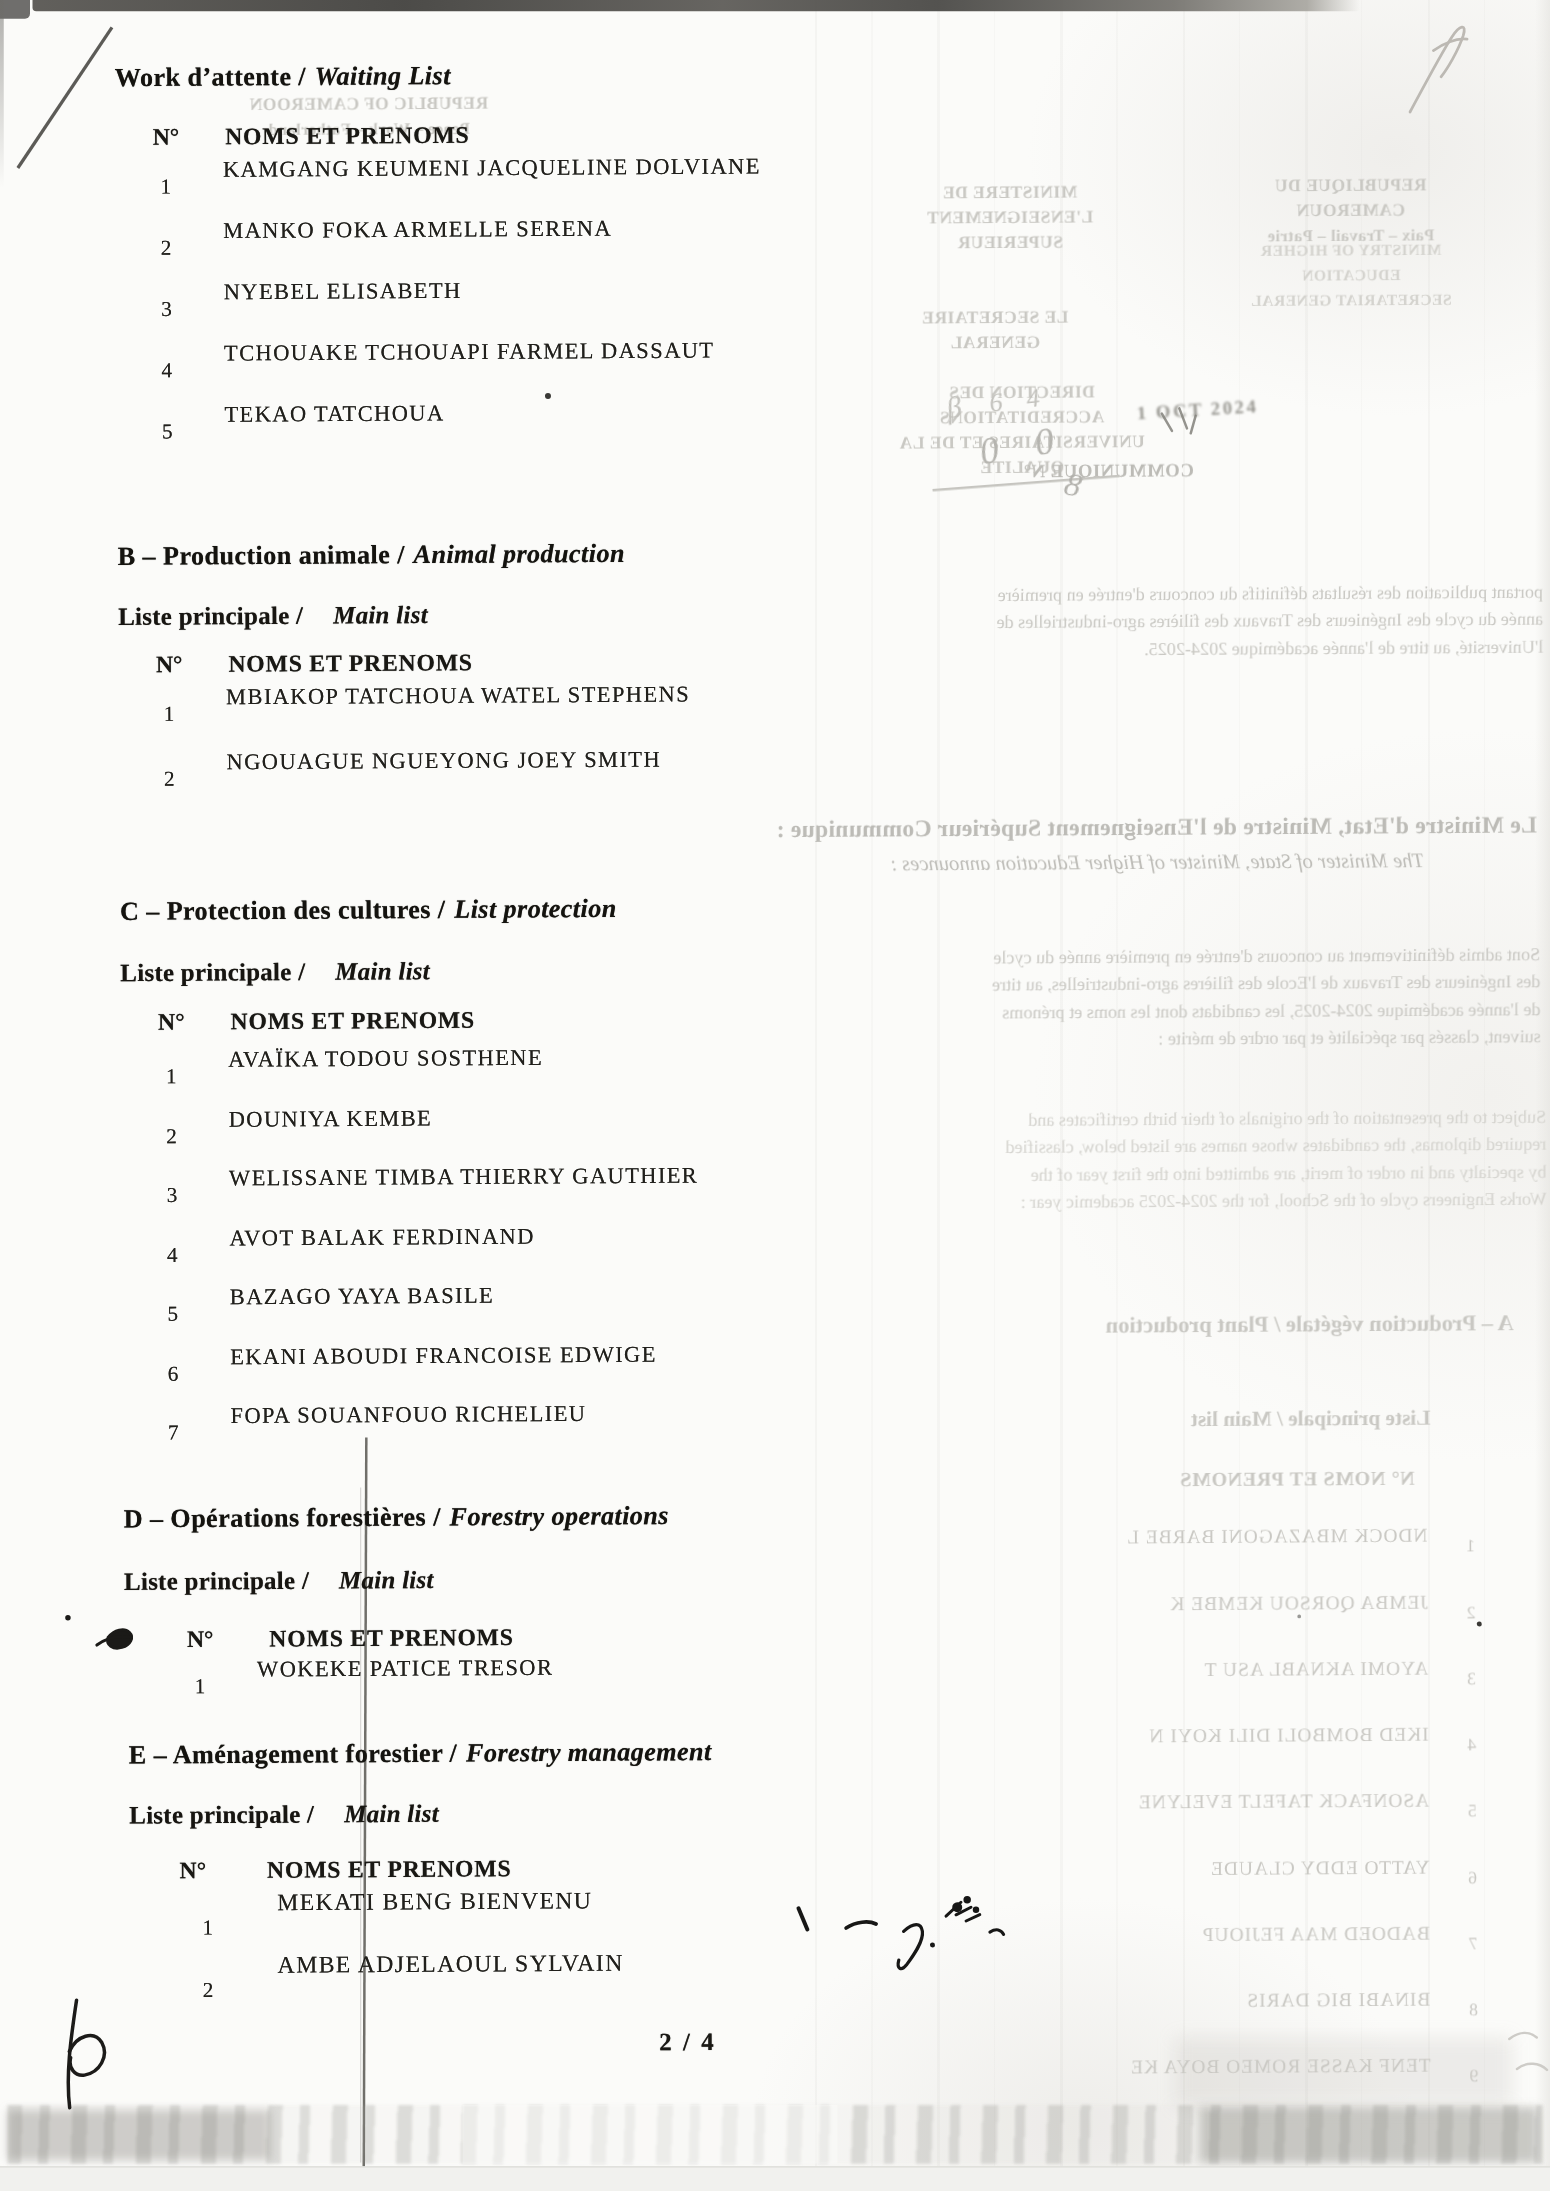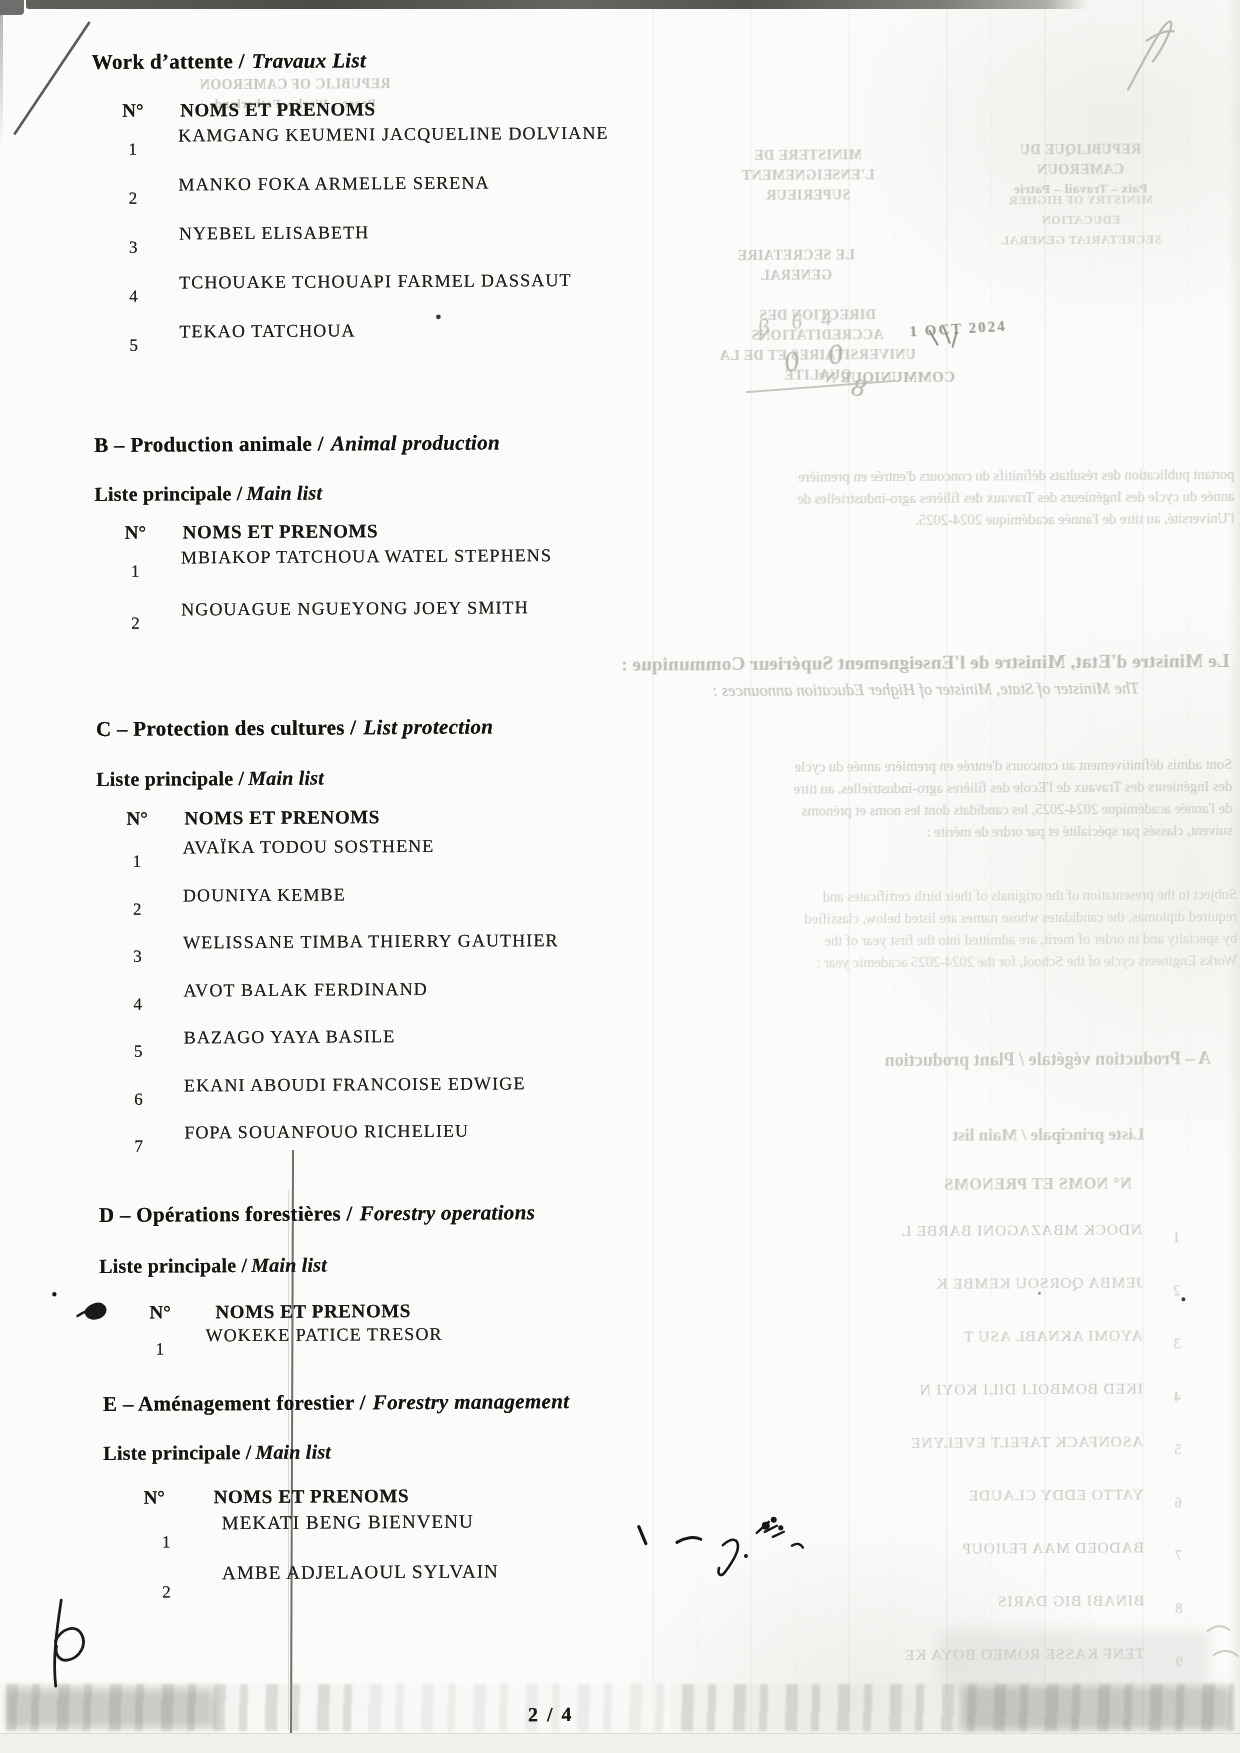--- a/index.html
+++ b/index.html
@@ -17,21 +17,21 @@
 
   
   .h-title{font-weight:bold;font-size:21px;color:#14130f;letter-spacing:.3px;
            text-shadow:0 0 .6px rgba(25,24,20,.75);white-space:nowrap;}
   .h-title .en{font-style:italic;margin-left:7px;}
   .h-sec{font-weight:bold;font-size:21px;color:#14130f;letter-spacing:.3px;
          text-shadow:0 0 .6px rgba(25,24,20,.75);white-space:nowrap;}
   .h-sec .en{font-style:italic;margin-left:7px;}
   .h-label{font-weight:bold;font-size:20px;color:#171511;letter-spacing:.2px;
            text-shadow:0 0 .6px rgba(25,24,20,.7);white-space:nowrap;}
-  .h-label .en{font-style:italic;margin-left:4px;}
+  .h-label .en{font-style:italic;margin-left:24px;}
   .cols{height:24px;width:620px;}
   .cols .colno{position:absolute;left:30px;top:0;font-weight:bold;font-size:19px;color:#191814;
                text-shadow:0 0 .6px rgba(25,24,20,.7);}
   .cols .colnames{position:absolute;left:88px;top:0;font-weight:bold;font-size:19px;color:#191814;
                letter-spacing:.6px;text-shadow:0 0 .6px rgba(25,24,20,.7);white-space:nowrap;}
   .rows{width:660px;}
   .row{position:relative;height:var(--rh,48px);}
   .row .num{position:absolute;left:36px;top:14px;font-size:17px;color:#21201c;
             text-shadow:0 0 .5px rgba(30,29,25,.7);}
   .row .name{position:absolute;left:86px;top:0;font-size:18px;color:#21201c;
@@ -45,21 +45,21 @@
   #c-heading{left:92px;top:717px;} #c-label{left:92px;top:768px;}
   #c-cols{left:92px;top:808px;}  #c-rows{left:92px;top:838px;--rh:47.5px;}
   #d-heading{left:92px;top:1203px;} #d-label{left:92px;top:1255px;}
   #d-cols{left:112px;top:1302px;} #d-rows{left:112px;top:1326px;--rh:46px;}
   #d-cols .colnames{left:96px;}
   #e-heading{left:95px;top:1392px;} #e-label{left:95px;top:1442px;}
   #e-cols{left:105px;top:1487px;} #e-rows{left:105px;top:1513px;--rh:50px;}
   #e-cols .colnames{left:100px;}
   #e-rows .row .name{left:108px;font-size:19px;}
   #e-rows .row .num{left:48px;top:20px;}
-  #pagenum{left:518px;top:1706px;font-weight:bold;font-size:20px;color:#1a1915;
+  #pagenum{left:518px;top:1626px;font-weight:bold;font-size:20px;color:#1a1915;
            letter-spacing:2px;text-shadow:0 0 .6px rgba(25,24,20,.7);}
 
   
   .bleed{position:absolute;transform:scaleX(-1);filter:blur(.55px);
          color:#c9c8c3;font-family:"Liberation Serif",serif;}
   .bleed.dark{color:#bcbbb6;}
   .bleed.light{color:#d4d3ce;}
   .bleed .line{white-space:nowrap;}
   .b-center{text-align:center;}
   .b-par{font-size:14.5px;line-height:22px;text-align:justify;}
@@ -226,21 +226,21 @@
     </div>
 
     <span class="hw" style="left:756px;top:318px;font-size:24px;transform:rotate(-10deg);">β</span>
     <span class="hw" style="left:790px;top:312px;font-size:21px;letter-spacing:7px;transform:rotate(-6deg);">6 4</span>
     <span class="hw" style="left:782px;top:344px;font-size:30px;letter-spacing:11px;transform:rotate(-9deg);color:#b5b4af;">0 0</span>
     <div class="abs" style="left:744px;top:390px;width:150px;height:2px;background:#c6c5c0;transform:rotate(-4deg);filter:blur(.4px);"></div>
     <span class="hw" style="left:850px;top:378px;font-size:26px;transform:rotate(14deg);color:#b2b1ac;">8</span>
     <span class="hw" style="left:908px;top:326px;font-size:15px;font-style:normal;font-weight:bold;color:#96958f;letter-spacing:2px;transform:rotate(-3deg);filter:blur(.7px);">1 OCT 2024</span>
 
     <div class="abs h-title" id="a-title">
-      <span>Work d’attente /</span><span class="en">Travaux List</span>
+      <span>Work d’attente /</span><span class="en">Waiting List</span>
     </div>
     <div class="abs cols" id="a-cols">
       <span class="colno">N°</span>
       <span class="colnames">NOMS ET PRENOMS</span>
     </div>
     <div class="abs rows" id="a-rows">
 
         <div class="row">
           <span class="num">1</span>
           <span class="name">KAMGANG KEUMENI JACQUELINE DOLVIANE</span>

